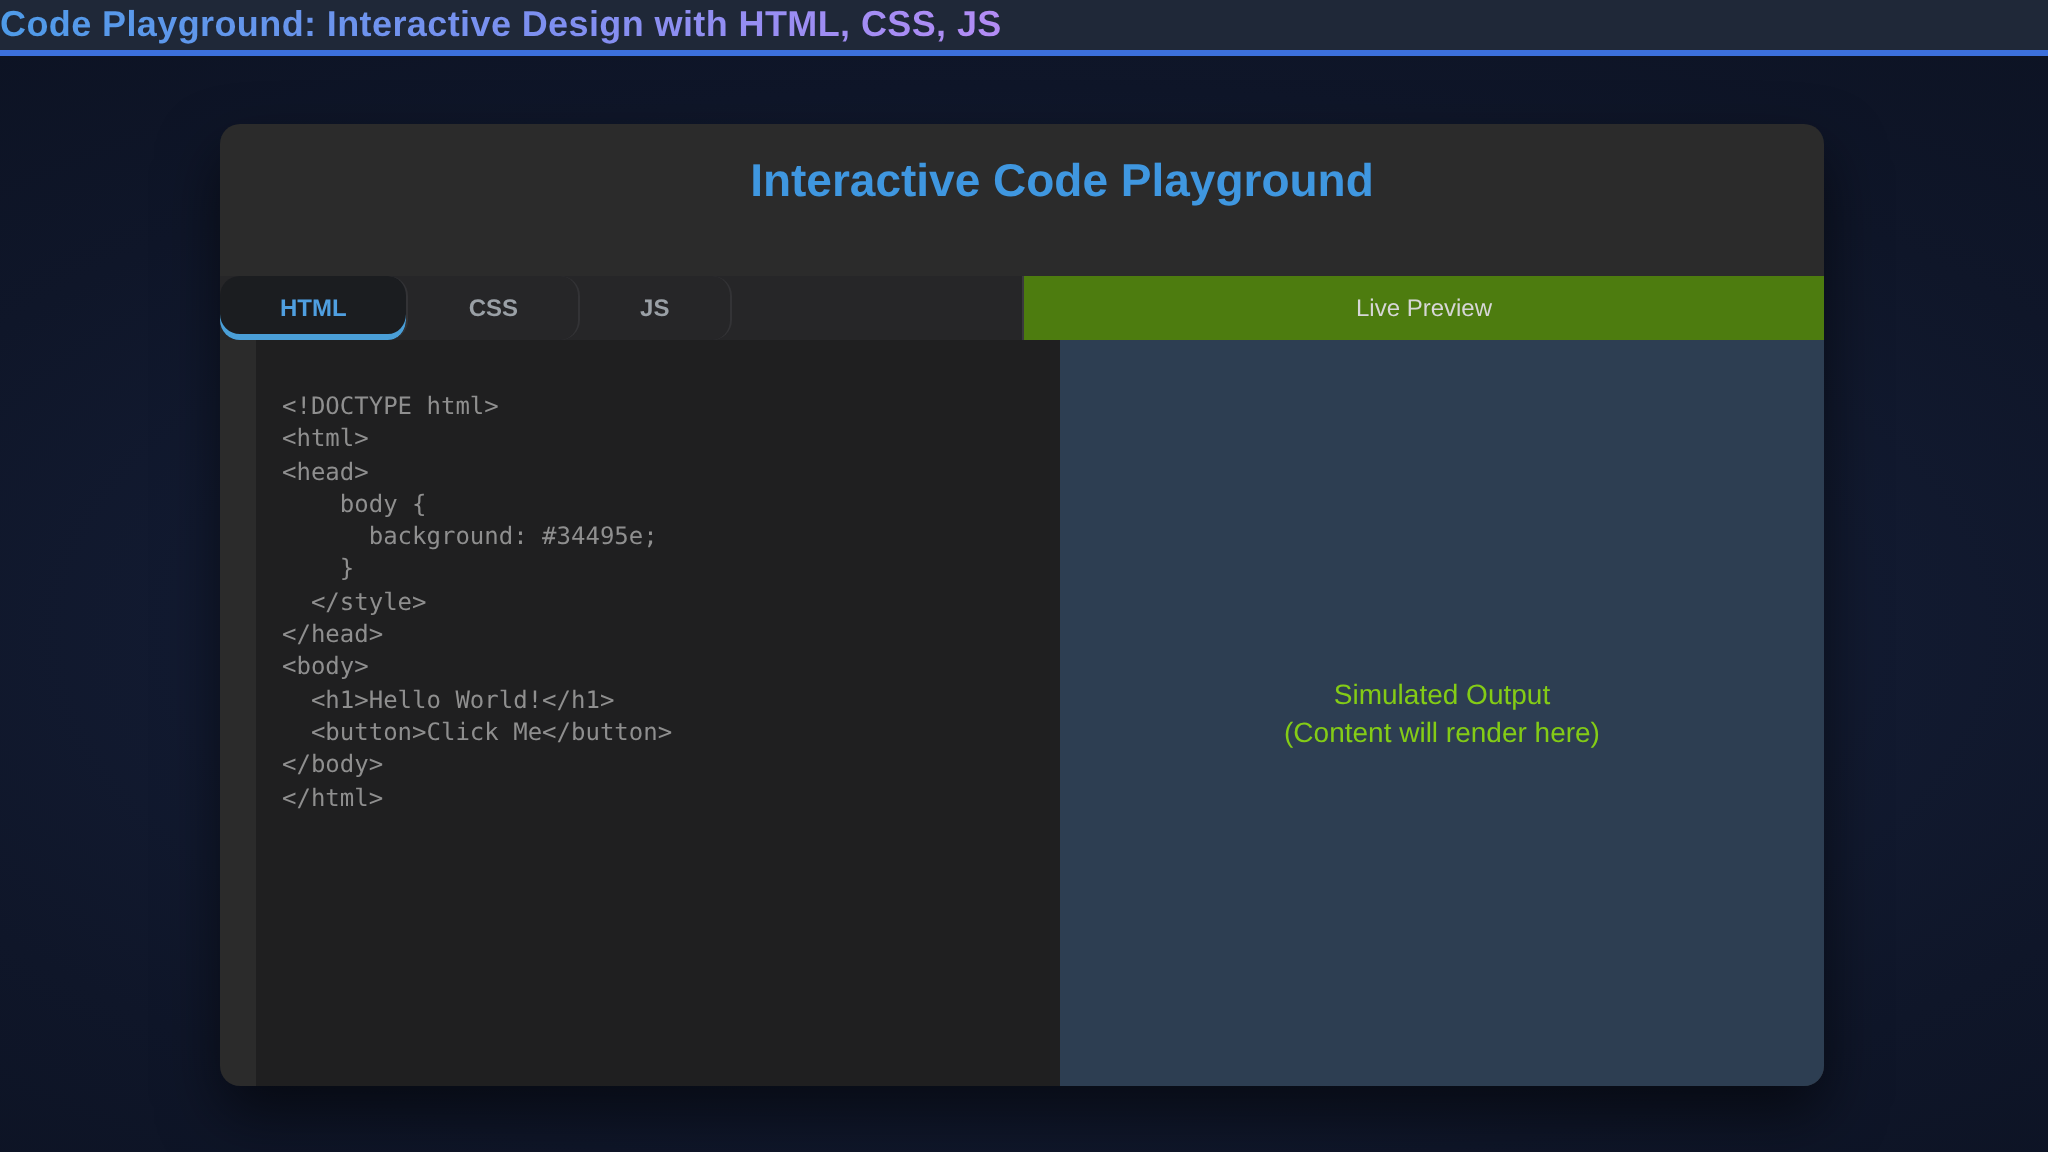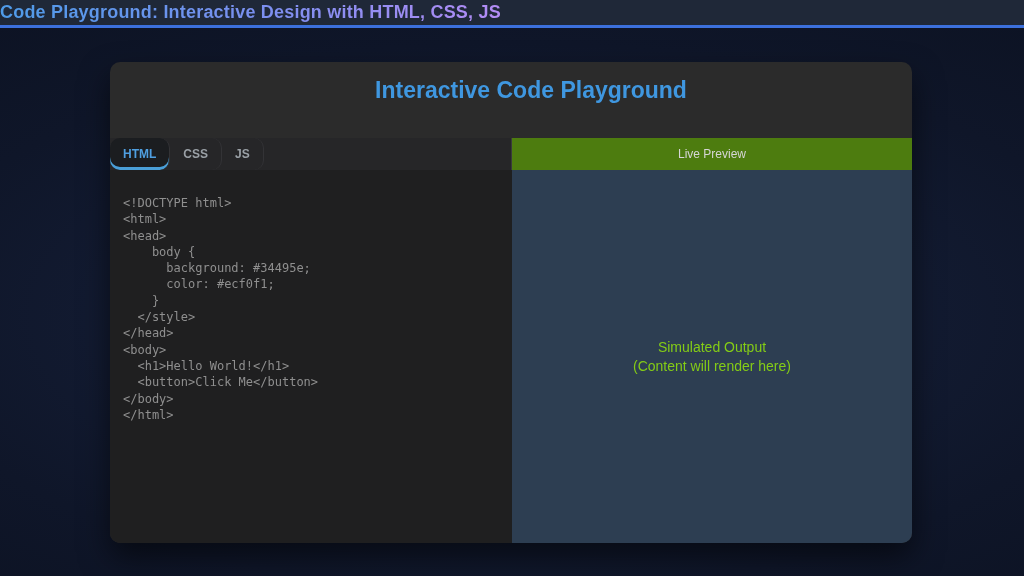--- a/index.html
+++ b/index.html
@@ -40,36 +40,36 @@
   .card-subtitle { font-size: 12px; color: #999999; margin-top: 8px; }
 
   
   .tab-row { height: 32px; display: flex; flex: none; }
   .tabs-area {
     width: 402px; flex: none;
     background: #262628; display: flex; align-items: stretch;
     border-right: 1px solid #3a3a3c;
   }
   .tab {
-    padding: 0 13px; display: flex; align-items: center;
+    padding: 0 30px; display: flex; align-items: center;
     font-size: 12px; font-weight: bold; color: #9aa0a6;
     border-right: 1px solid #333336; cursor: pointer; border-radius: 10px;
   }
   .tab.active {
     background: #1b1d20;
     color: var(--tab-active-blue, #4f9fe0);
     box-shadow: inset 0 -3px 0 var(--tab-underline-blue, #4a9fd8);
   }
   .preview-header {
     flex: 1; background: #4d7c0f; color: #d6d6d6; font-size: 12px;
     display: flex; align-items: center; justify-content: center;
   }
 
   
-  .content { flex: 1; display: flex; min-height: 0; }
+  .content { flex: 1; display: flex; min-height: 0; padding-left: 18px; }
   .editor {
     width: 402px; flex: none; background: #1f1f20;
     padding: 25px 10px 0 13px; overflow: hidden; cursor: text;
     font-family: "DejaVu Sans Mono", monospace;
     font-size: 12px; line-height: 16.3px; color: #8f8f8f;
   }
   .code-line { white-space: pre; }
   .preview-pane {
     flex: 1; background: var(--preview-bg, #2d3e52);
     display: flex; flex-direction: column; align-items: center; justify-content: center;
@@ -98,21 +98,20 @@
     <div class="preview-header">Live Preview</div>
   </div>
 
   <div class="content">
     <div class="editor">
       <div class="code-line">&lt;!DOCTYPE html&gt;</div>
       <div class="code-line">&lt;html&gt;</div>
       <div class="code-line">&lt;head&gt;</div>
       <div class="code-line">    body {</div>
       <div class="code-line">      background: #34495e;</div>
-      <div class="code-line">      color: #ecf0f1;</div>
       <div class="code-line">    }</div>
       <div class="code-line">  &lt;/style&gt;</div>
       <div class="code-line">&lt;/head&gt;</div>
       <div class="code-line">&lt;body&gt;</div>
       <div class="code-line">  &lt;h1&gt;Hello World!&lt;/h1&gt;</div>
       <div class="code-line">  &lt;button&gt;Click Me&lt;/button&gt;</div>
       <div class="code-line">&lt;/body&gt;</div>
       <div class="code-line">&lt;/html&gt;</div>
     </div>
     <div class="preview-pane">

